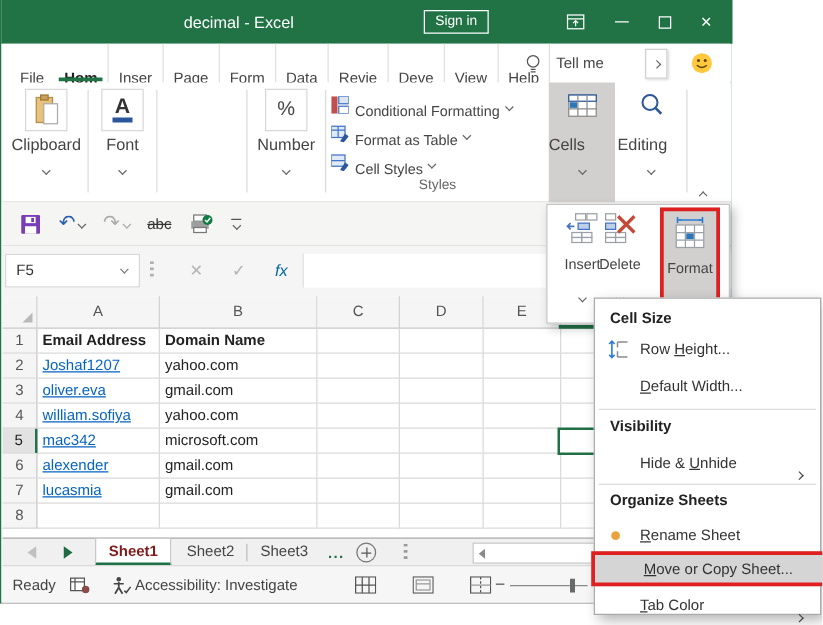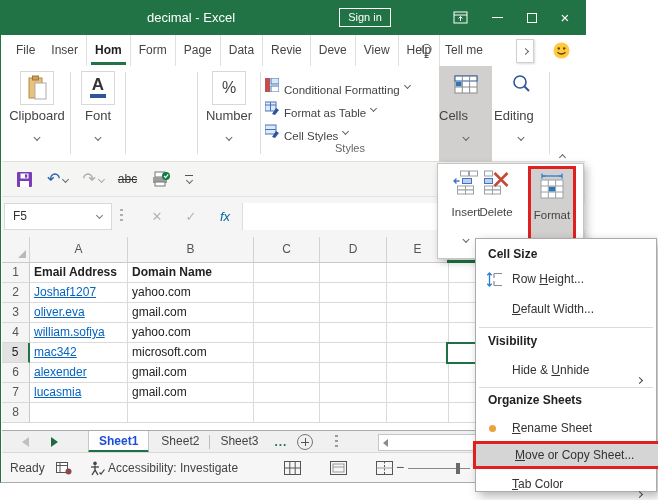--- a/index.html
+++ b/index.html
@@ -17,21 +17,21 @@
   .signin{position:absolute;left:338px;top:8px;width:52px;height:19px;border:1px solid #fff;color:#fff;
           font-size:11px;text-align:center;line-height:17px;cursor:default;}
   .wicon{position:absolute;top:0;width:26px;height:35px;display:flex;align-items:center;justify-content:center;color:#fff;}
   .w-rdo{left:446px;} .w-min{left:483px;} .w-max{left:518px;} .w-close{left:551px;font-size:15px;}
   .minbar{display:block;width:11px;height:1px;background:#fff;}
   .maxbox{display:block;width:10px;height:10px;border:1px solid #fff;}
 
   
   .tabrow{position:absolute;left:1px;top:35px;width:583px;height:31px;background:#fff;}
   .rtabs{position:absolute;left:6px;top:0;height:31px;display:flex;}
-  .rtab{padding:0 8px;font-size:12px;color:#444;line-height:31px;position:relative;}
+  .rtab{padding:12px 8px;font-size:12px;color:#444;line-height:31px;position:relative;}
   .rtab.div{border-right:1px solid #E0E0E0;}
   .rtab.active{color:#1E1E1E;font-weight:700;}
   .rtab.active::after{content:"";position:absolute;left:4px;right:4px;bottom:1px;height:3px;background:#217346;}
   .bulb{position:absolute;left:418px;top:8px;}
   .tellme{position:absolute;left:443px;top:0;font-size:12px;color:#444;line-height:31px;}
   .morebtn{position:absolute;left:514px;top:4px;width:18px;height:24px;background:#fff;border:1px solid #D0D0D0;
            box-shadow:1px 1px 2px rgba(0,0,0,.15);display:flex;align-items:center;justify-content:center;}
   .smiley{position:absolute;left:551px;top:7px;}
 
   
@@ -99,21 +99,21 @@
   .selbox{position:absolute;left:445px;top:342px;width:32px;height:22px;border:2px solid #1F7145;background:#fff;z-index:5;}
 
   
   .sheetbar{position:absolute;left:1px;top:430px;width:583px;height:22px;background:#F0F0F0;border-top:1px solid #ABABAB;
             display:flex;align-items:center;font-size:12px;color:#444;}
   .tri{width:0;height:0;border-style:solid;display:inline-block;}
   .tri.left{border-width:5px 7px 5px 0;border-color:transparent #C0C0C0 transparent transparent;margin-left:20px;}
   .tri.right{border-width:5px 0 5px 7px;border-color:transparent transparent transparent #1E6B41;margin-left:22px;}
   .stab{height:22px;line-height:21px;padding:0 10px;position:relative;}
   .stab.active{background:#fff;border-left:1px solid #C8C8C8;border-right:1px solid #C8C8C8;border-bottom:3px solid #1E7145;
-               color:#1d4ed8;font-weight:700;margin-left:30px;}
+               color:#7f1d1d;font-weight:700;margin-left:18px;}
   .stab.t2{margin-left:2px;}
   .sdiv{width:1px;height:14px;background:#BDBDBD;}
   .smore{color:#217346;font-weight:700;margin-left:6px;letter-spacing:1px;}
   .addsheet{width:16px;height:16px;border:1px solid #767676;border-radius:50%;margin-left:10px;position:relative;}
   .addsheet::before,.addsheet::after{content:"";position:absolute;background:#555;}
   .addsheet::before{left:7px;top:3px;width:1px;height:8px;}
   .addsheet::after{left:3px;top:7px;width:8px;height:1px;}
   .kebab{margin-left:22px;width:3px;height:13px;background:linear-gradient(#9A9A9A 2px,transparent 2px);background-size:3px 5px;}
   .hscroll{position:absolute;left:376px;top:3px;width:98px;height:17px;background:#fff;border:1px solid #C6C6C6;}
   .hscroll .tri{border-width:4px 5px 4px 0;border-color:transparent #8A8A8A transparent transparent;margin:4px 0 0 4px;}
@@ -177,24 +177,24 @@
         </div>
       <div class="wicon w-max">
           <span class="maxbox"></span>
         </div>
       <div class="wicon w-close">×</div>
     </div>
 
     <div class="tabrow">
       <div class="rtabs">
         <div class="rtab">File</div>
+        <div class="rtab active div">Hom</div>
         <div class="rtab div">Inser</div>
-        <div class="rtab active div">Hom</div>
+        <div class="rtab div">Page</div>
         <div class="rtab div">Form</div>
-        <div class="rtab div">Page</div>
         <div class="rtab div">Data</div>
         <div class="rtab div">Revie</div>
         <div class="rtab div">Deve</div>
         <div class="rtab div">View</div>
         <div class="rtab div">Help</div>
       </div>
       <div class="bulb">
         <svg width="13" height="17" viewBox="0 0 13 17">
             <circle cx="6.5" cy="6" r="4.6" fill="none" stroke="#555"></circle>
             <line x1="4.5" y1="12.5" x2="8.5" y2="12.5" stroke="#555"></line>

